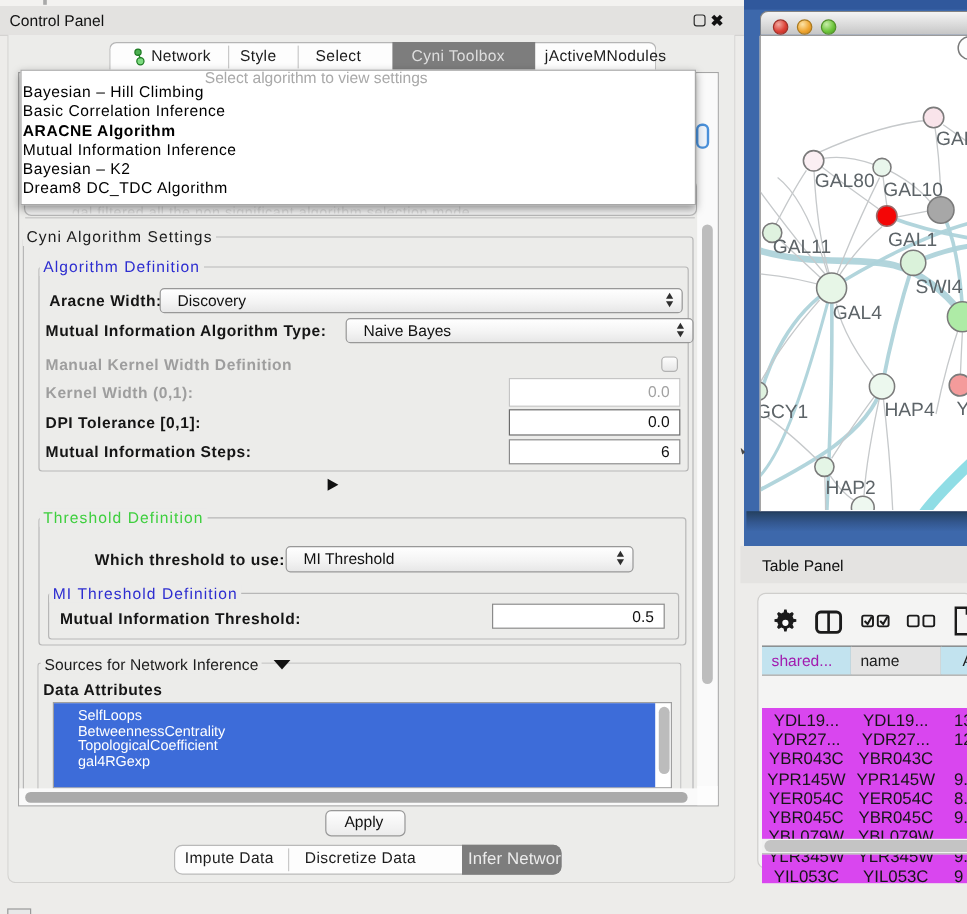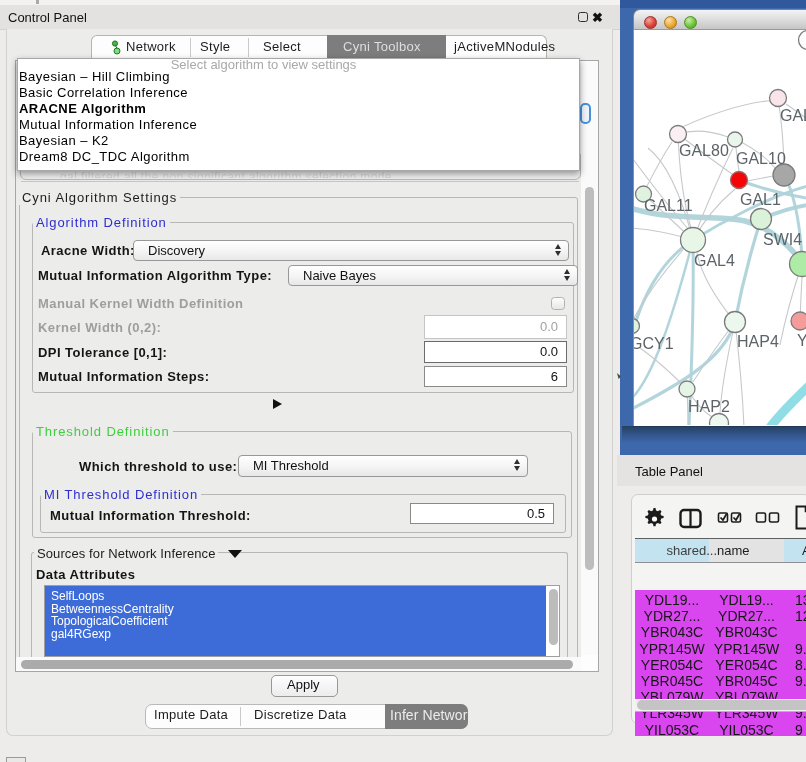--- a/index.html
+++ b/index.html
@@ -7,21 +7,21 @@
 .lbl{position:absolute;font:bold 13px "Liberation Sans",sans-serif;color:#151515;white-space:nowrap;letter-spacing:0.45px}
 .rlbl{position:absolute;font:13px "Liberation Sans",sans-serif;color:#1c1c1c;white-space:nowrap;letter-spacing:0.3px}
 .dis{color:#9e9e9e}
 .grp{position:absolute;border:1px solid #b7b7b7;border-radius:3px}
 .gtit{position:absolute;background:#ececea;padding:0 3px;font:13px "Liberation Sans",sans-serif;white-space:nowrap;letter-spacing:0.9px}
 .combo{position:absolute;border:1px solid #989898;border-radius:4px;background:linear-gradient(#ffffff,#f4f4f4 55%,#e7e7e7);font:13px "Liberation Sans",sans-serif;color:#111}
 .ctext{position:absolute;left:14px;top:2px}
 .up{position:absolute;width:0;height:0;border-left:3.5px solid transparent;border-right:3.5px solid transparent;border-bottom:5px solid #2e2e2e}
 .dn{position:absolute;width:0;height:0;border-left:3.5px solid transparent;border-right:3.5px solid transparent;border-top:5px solid #2e2e2e}
 .fld{position:absolute;background:#fff;font:13px "Liberation Sans",sans-serif;text-align:right;box-sizing:border-box;padding-right:8px}
-.litem{height:12.6px;font:12px "Liberation Sans",sans-serif;color:#fff;padding-left:6px;white-space:nowrap}
+.litem{height:12.6px;font:12px "Liberation Sans",sans-serif;color:#fff;padding-left:20px;white-space:nowrap}
 .trow{position:absolute;width:171px;font:14px "Liberation Sans",sans-serif;color:#161616;white-space:nowrap}
 .tc1{position:absolute;left:0;width:74px;text-align:center}
 .tc2{position:absolute;left:74px;width:75px;text-align:center}
 .tc3{position:absolute;left:160px;width:40px;text-align:left}
 </style></head>
 <body>
 <div id="root">
 
 <div class="abs" style="left:0;top:0;width:622px;height:762px;background:#edecea"></div>
 <div class="abs" style="left:0;top:0;width:622px;height:5px;background:#f3f2f0"></div>
@@ -71,21 +71,21 @@
 <div class="lbl" style="left:38px;top:268px">Mutual Information Algorithm Type:</div>
 <div class="combo" style="left:288px;top:265px;width:288px;height:19px">
       <span class="ctext">Naive Bayes</span>
       <span class="up" style="right:7px;top:3px"></span>
       <span class="dn" style="right:7px;top:10px"></span>
     </div>
 
 <div class="lbl dis" style="left:38px;top:296px">Manual Kernel Width Definition</div>
 <div class="abs" style="left:551px;top:297px;width:12px;height:11px;border:1px solid #b2b2b2;border-radius:3.5px;background:linear-gradient(#fdfdfd,#e7e7e7)"></div>
 
-<div class="lbl dis" style="left:38px;top:320px">Kernel Width (0,2):</div>
+<div class="lbl dis" style="left:38px;top:320px">Kernel Width (0,1):</div>
 <div class="fld" style="left:424px;top:315px;width:143px;height:24px;border:1px solid #c5c5c5;color:#a2a2a2;line-height:22px">0.0</div>
 
 <div class="lbl" style="left:38px;top:345px">DPI Tolerance [0,1]:</div>
 <div class="fld" style="left:424px;top:341px;width:143px;height:22px;border:1px solid #6b6b6b;color:#111;line-height:20px">0.0</div>
 
 <div class="lbl" style="left:38px;top:369px">Mutual Information Steps:</div>
 <div class="fld" style="left:424px;top:366px;width:143px;height:21px;border:1px solid #8a8a8a;color:#111;line-height:19px">6</div>
 
 <div class="abs" style="left:273px;top:399px;width:0;height:0;border-top:5.5px solid transparent;border-bottom:5.5px solid transparent;border-left:9px solid #111"></div>
 
@@ -250,21 +250,21 @@
 <rect x="124.5" y="7" width="9" height="9" rx="1.5"></rect>
 </g>
 <path d="M 151.5,0.5 h 9 l 5,5 v 17 h -14 z" fill="none" stroke="#1b1b1b" stroke-width="2"></path>
 <path d="M 160.5,0.5 v 5 h 5" fill="none" stroke="#1b1b1b" stroke-width="1.6"></path>
 </svg>
 
 <div class="abs" style="left:635px;top:538px;width:171px;height:25px;border-top:1px solid #5f5f5f;border-bottom:1px solid #8f8f8f;box-sizing:border-box">
 <div class="abs" style="left:0;top:0;width:74px;height:23px;background:#c2e3ef;border-right:1px solid #8f8f8f"></div>
 <div class="abs" style="left:74px;top:0;width:75px;height:23px;background:#e3e3e3;border-right:1px solid #8f8f8f"></div>
 <div class="abs" style="left:149px;top:0;width:22px;height:23px;background:#c2e3ef"></div>
-<div class="abs" style="left:8px;top:4px;width:74px;text-align:right;font:13px 'Liberation Sans',sans-serif;color:#404040">shared...</div>
+<div class="abs" style="left:8px;top:4px;width:74px;text-align:left;font:13px 'Liberation Sans',sans-serif;color:#a21caf">shared...</div>
 <div class="abs" style="left:82px;top:4px;width:75px;text-align:left;font:13px 'Liberation Sans',sans-serif;color:#1c1c1c">name</div>
 <div class="abs" style="left:167px;top:4px;font:13px 'Liberation Sans',sans-serif;color:#1c1c1c">A</div>
 </div>
 
 <div class="abs" style="left:635px;top:590px;width:171px;height:146px;overflow:hidden;background:#d946ef">
 <div class="trow" style="top:2px">
         <span class="tc1">YDL19...</span>
         <span class="tc2">YDL19...</span>
         <span class="tc3">13</span>
       </div>

